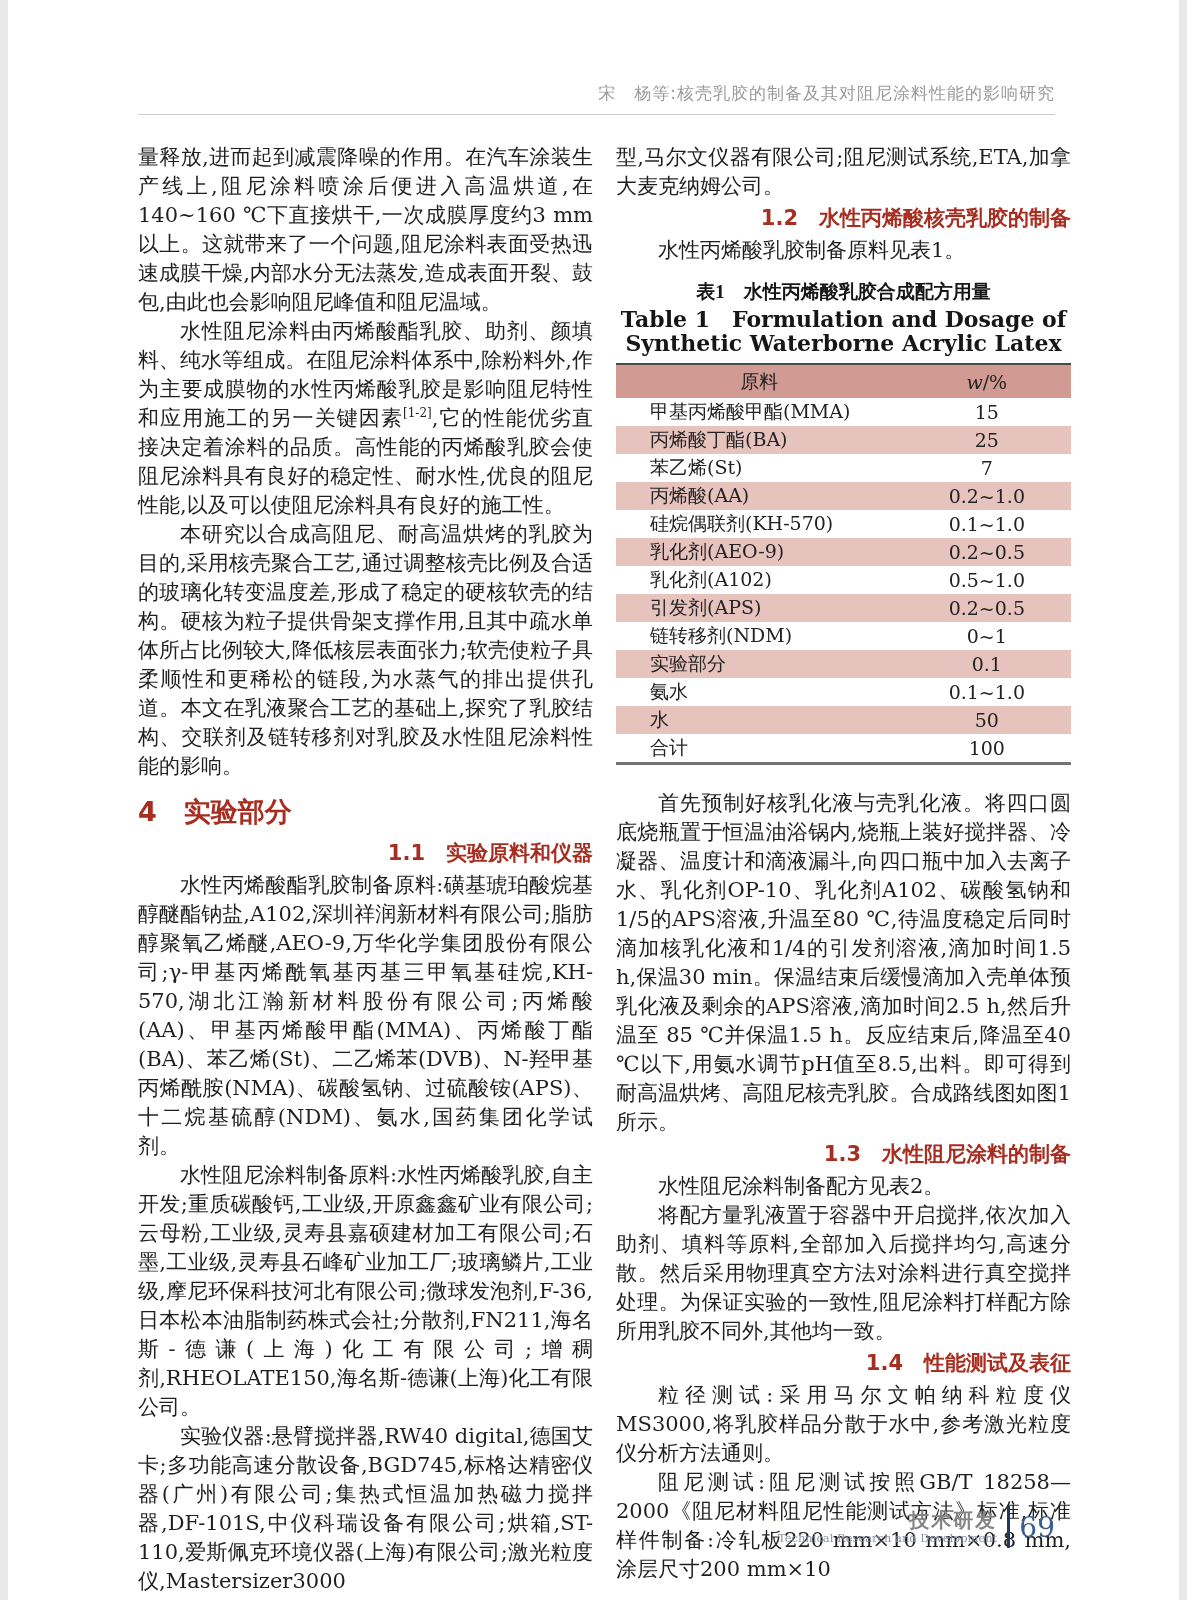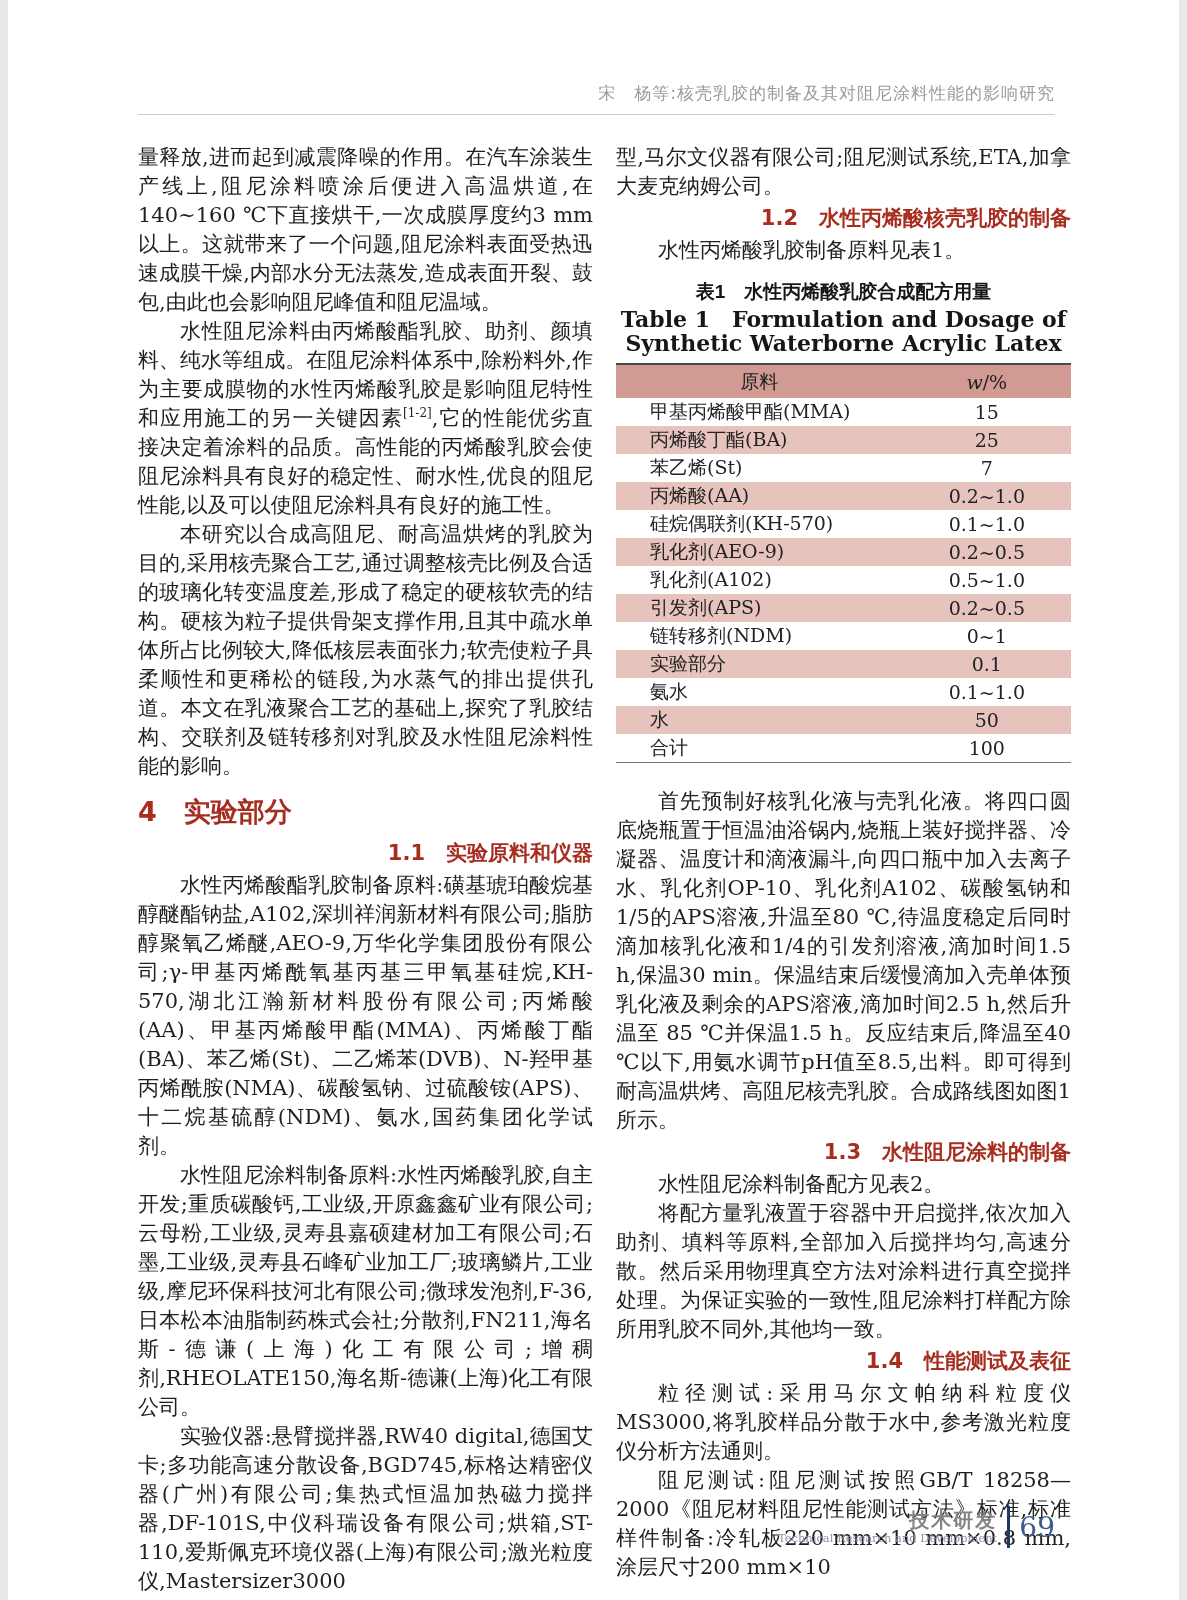--- a/index.html
+++ b/index.html
@@ -28,29 +28,29 @@
   sup.ref{font-size:12px;line-height:0;}
   h1.sec{
     font-family:"DejaVu Sans","Liberation Sans",sans-serif;color:var(--red);
     font-size:27px;font-weight:bold;margin:13px 0 9px 0;
   }
   h2.sub{
     font-family:"DejaVu Sans","Liberation Sans",sans-serif;color:var(--red);
     font-size:21px;font-weight:bold;margin:3px 0 4px 0;text-align:right;
   }
   .tbl-caption-zh{
-    font-family:Liberation Sans, sans-serif;font-weight:bold;
+    font-family:Liberation Serif, serif;font-weight:bold;
     font-size:19px;text-align:center;margin-top:14px;line-height:26px;color:#161616;
   }
   .tbl-caption-en{
     font-weight:bold;font-size:22px;text-align:center;line-height:24px;margin-top:2px;color:#161616;
   }
   table.formula{
     width:100%;border-collapse:collapse;margin-top:8px;
-    border-top:2px solid #4a4a4a;border-bottom:1px solid #737373;
+    border-top:2px solid #4a4a4a;border-bottom:3px solid #737373;
     font-size:19px;color:#222;
   }
   table.formula thead tr{background:var(--tbl-head-bg);height:34px;}
   table.formula tbody tr{height:28px;}
   table.formula tbody tr.alt{background:var(--tbl-alt-bg);}
   table.formula th{font-weight:normal;}
   table.formula .c1{width:63%;}
   table.formula .c2{width:37%;text-align:center;}
   table.formula td.c1{text-align:left;padding-left:34px;}
   table.formula th.c1{text-align:center;}

